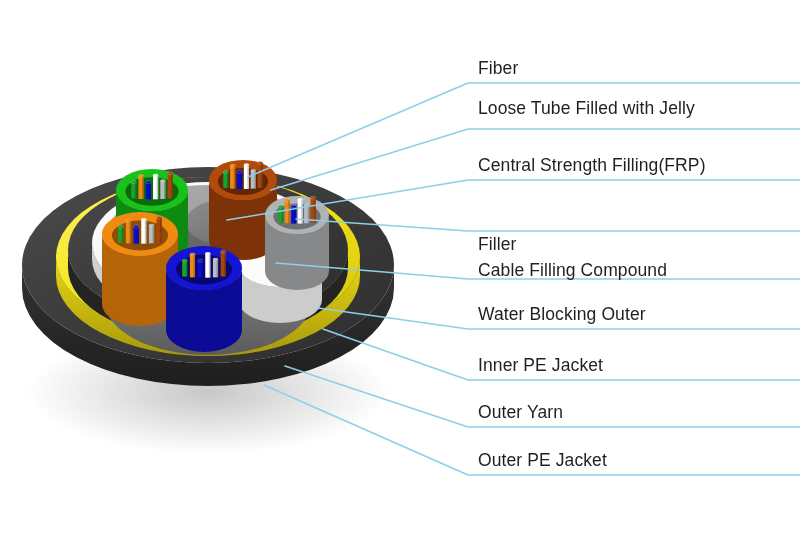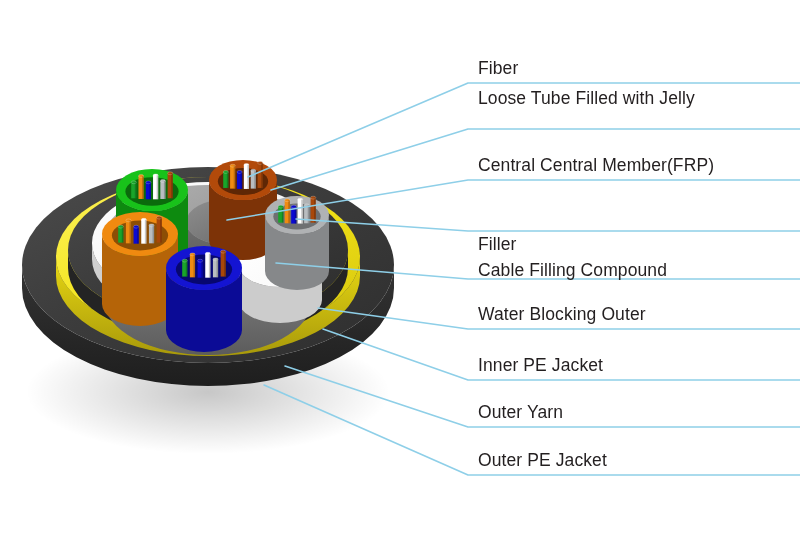--- a/index.html
+++ b/index.html
@@ -331,22 +331,22 @@
         <polyline points="276,263 468,279 800,279" fill="none" stroke="#8ecfe8" stroke-width="1.6" stroke-linejoin="round" stroke-linecap="round"></polyline>
         <polyline points="318,308 468,329 800,329" fill="none" stroke="#8ecfe8" stroke-width="1.6" stroke-linejoin="round" stroke-linecap="round"></polyline>
         <polyline points="323,329 468,380 800,380" fill="none" stroke="#8ecfe8" stroke-width="1.6" stroke-linejoin="round" stroke-linecap="round"></polyline>
         <polyline points="285,366 468,427 800,427" fill="none" stroke="#8ecfe8" stroke-width="1.6" stroke-linejoin="round" stroke-linecap="round"></polyline>
         <polyline points="264,385 468,475 800,475" fill="none" stroke="#8ecfe8" stroke-width="1.6" stroke-linejoin="round" stroke-linecap="round"></polyline>
       </g>
   </svg>
 
   <div id="callout-labels">
       <div class="callout-label" style="left: 478px; top: 60px;">Fiber</div>
-      <div class="callout-label" style="left: 478px; top: 90px;">Loose Tube Filled with Jelly</div>
-      <div class="callout-label" style="left: 478px; top: 157px;">Central Central Member(FRP)</div>
+      <div class="callout-label" style="left: 478px; top: 100px;">Loose Tube Filled with Jelly</div>
+      <div class="callout-label" style="left: 478px; top: 157px;">Central Strength Filling(FRP)</div>
       <div class="callout-label" style="left: 478px; top: 208px; margin-top: 28px;">Filler</div>
       <div class="callout-label" style="left: 478px; top: 262px;">Cable Filling Compound</div>
       <div class="callout-label" style="left: 478px; top: 306px;">Water Blocking Outer</div>
       <div class="callout-label" style="left: 478px; top: 357px;">Inner PE Jacket</div>
       <div class="callout-label" style="left: 478px; top: 404px;">Outer Yarn</div>
       <div class="callout-label" style="left: 478px; top: 452px;">Outer PE Jacket</div>
     </div>
 
 </div>
 

